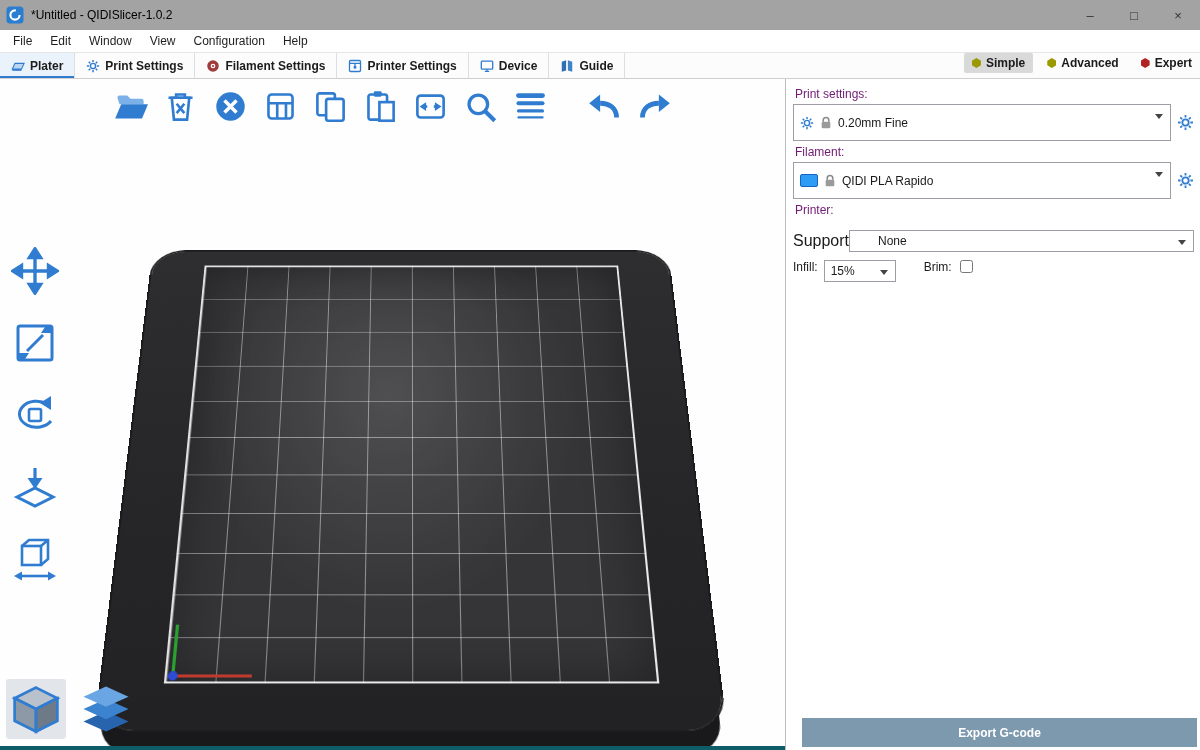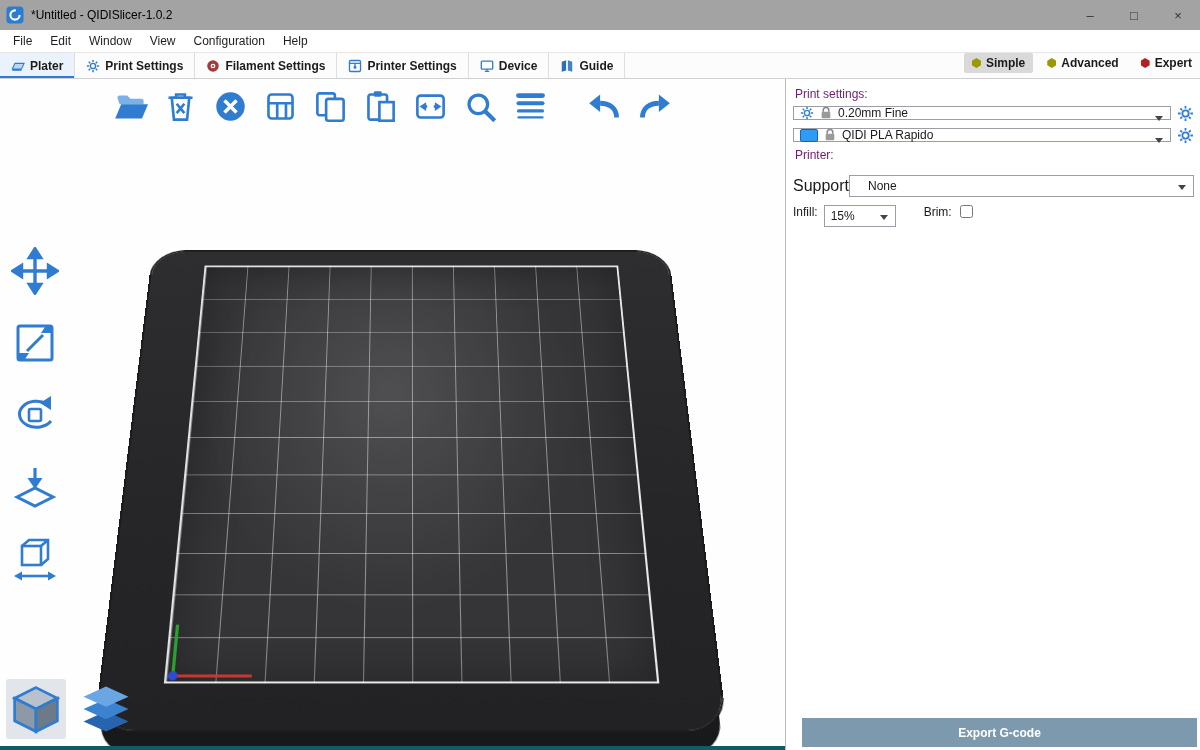--- a/index.html
+++ b/index.html
@@ -75,21 +75,21 @@
       repeating-linear-gradient(to bottom, rgba(255,255,255,0.45) 0 1px, transparent 1px 45px);
     border:2px solid rgba(255,255,255,0.85);
     box-shadow:inset 0 0 50px rgba(0,0,0,0.35); }
   .axis-x { position:absolute; left:4px; bottom:4px; width:74px; height:3px; background:#c23a2e; }
   .axis-y { position:absolute; left:4px; bottom:4px; width:3px; height:54px; background:#2aa12e; }
   .axis-z { position:absolute; left:1px; bottom:1px; width:9px; height:9px; border-radius:50%; background:#2e4bd6; }
 
   
   .sb-label { font-size:12px; color:#701a75; margin:3px 0 3px 2px; }
   .combo-row { display:flex; align-items:center; gap:5px; margin-bottom:4px; }
-  .combo { flex:1; height:14px; border:1px solid #9b9ea4; background:#fff;
+  .combo { flex:1; height:37px; border:1px solid #9b9ea4; background:#fff;
     display:flex; align-items:center; gap:5px; padding:0 20px 0 6px; position:relative;
     font-size:12px; }
   .combo .chev { position:absolute; right:7px; top:9px; width:0; height:0;
     border-left:4px solid transparent; border-right:4px solid transparent; border-top:5px solid #444; }
   .swatch { width:18px; height:13px; background:#2e9bf5; border:1px solid #1565c0; border-radius:2px; }
   .gear-btn { width:18px; height:18px; display:flex; align-items:center; justify-content:center; }
   .gear-btn svg { width:17px; height:17px; }
   .mini-icon svg { width:14px; height:14px; display:block; }
   .row-supports { display:flex; align-items:center; margin-top:13px; }
   .row-supports .sb-inline { width:56px; font-size:16px; }
@@ -368,20 +368,21 @@
         <span class="chev"></span>
       </div>
       <div class="gear-btn">
         <svg viewBox="0 0 16 16" fill="none" stroke="#2f7cd0" stroke-width="1.7">
           <circle cx="8" cy="8" r="3"></circle>
           <path d="M8 1v2.4M8 12.6V15M1 8h2.4M12.6 8H15M3.1 3.1l1.7 1.7M11.2 11.2l1.7 1.7M12.9 3.1l-1.7 1.7M4.8 11.2l-1.7 1.7"></path>
         </svg>
       </div>
     </div>
 
+    <div class="sb-label">Filament:</div>
     <div class="combo-row">
       <div class="combo">
         <span class="swatch"></span>
         <span class="mini-icon">
           <svg viewBox="0 0 12 12">
               <path d="M3.6 5V3.7a2.4 2.4 0 0 1 4.8 0V5" fill="none" stroke="#8a8a8a" stroke-width="1.4"></path>
               <rect x="2.3" y="5" width="7.4" height="5.4" rx="1" fill="#9a9a9a"></rect>
             </svg>
         </span>
         <span>QIDI PLA Rapido</span>
@@ -393,21 +394,21 @@
           <path d="M8 1v2.4M8 12.6V15M1 8h2.4M12.6 8H15M3.1 3.1l1.7 1.7M11.2 11.2l1.7 1.7M12.9 3.1l-1.7 1.7M4.8 11.2l-1.7 1.7"></path>
         </svg>
       </div>
     </div>
 
     <div class="sb-label">Printer:</div>
 
     <div class="row-supports">
       <span class="sb-inline">Supports:</span>
       <div class="combo combo-supports">
-        <span style="margin-left:12px">None</span>
+        <span style="margin-left:22px">None</span>
         <span class="chev"></span>
       </div>
     </div>
 
     <div class="row-infill">
       <span style="font-size:12px">Infill:</span>
       <div class="combo combo-infill">
         <span>15%</span>
         <span class="chev"></span>
       </div>

